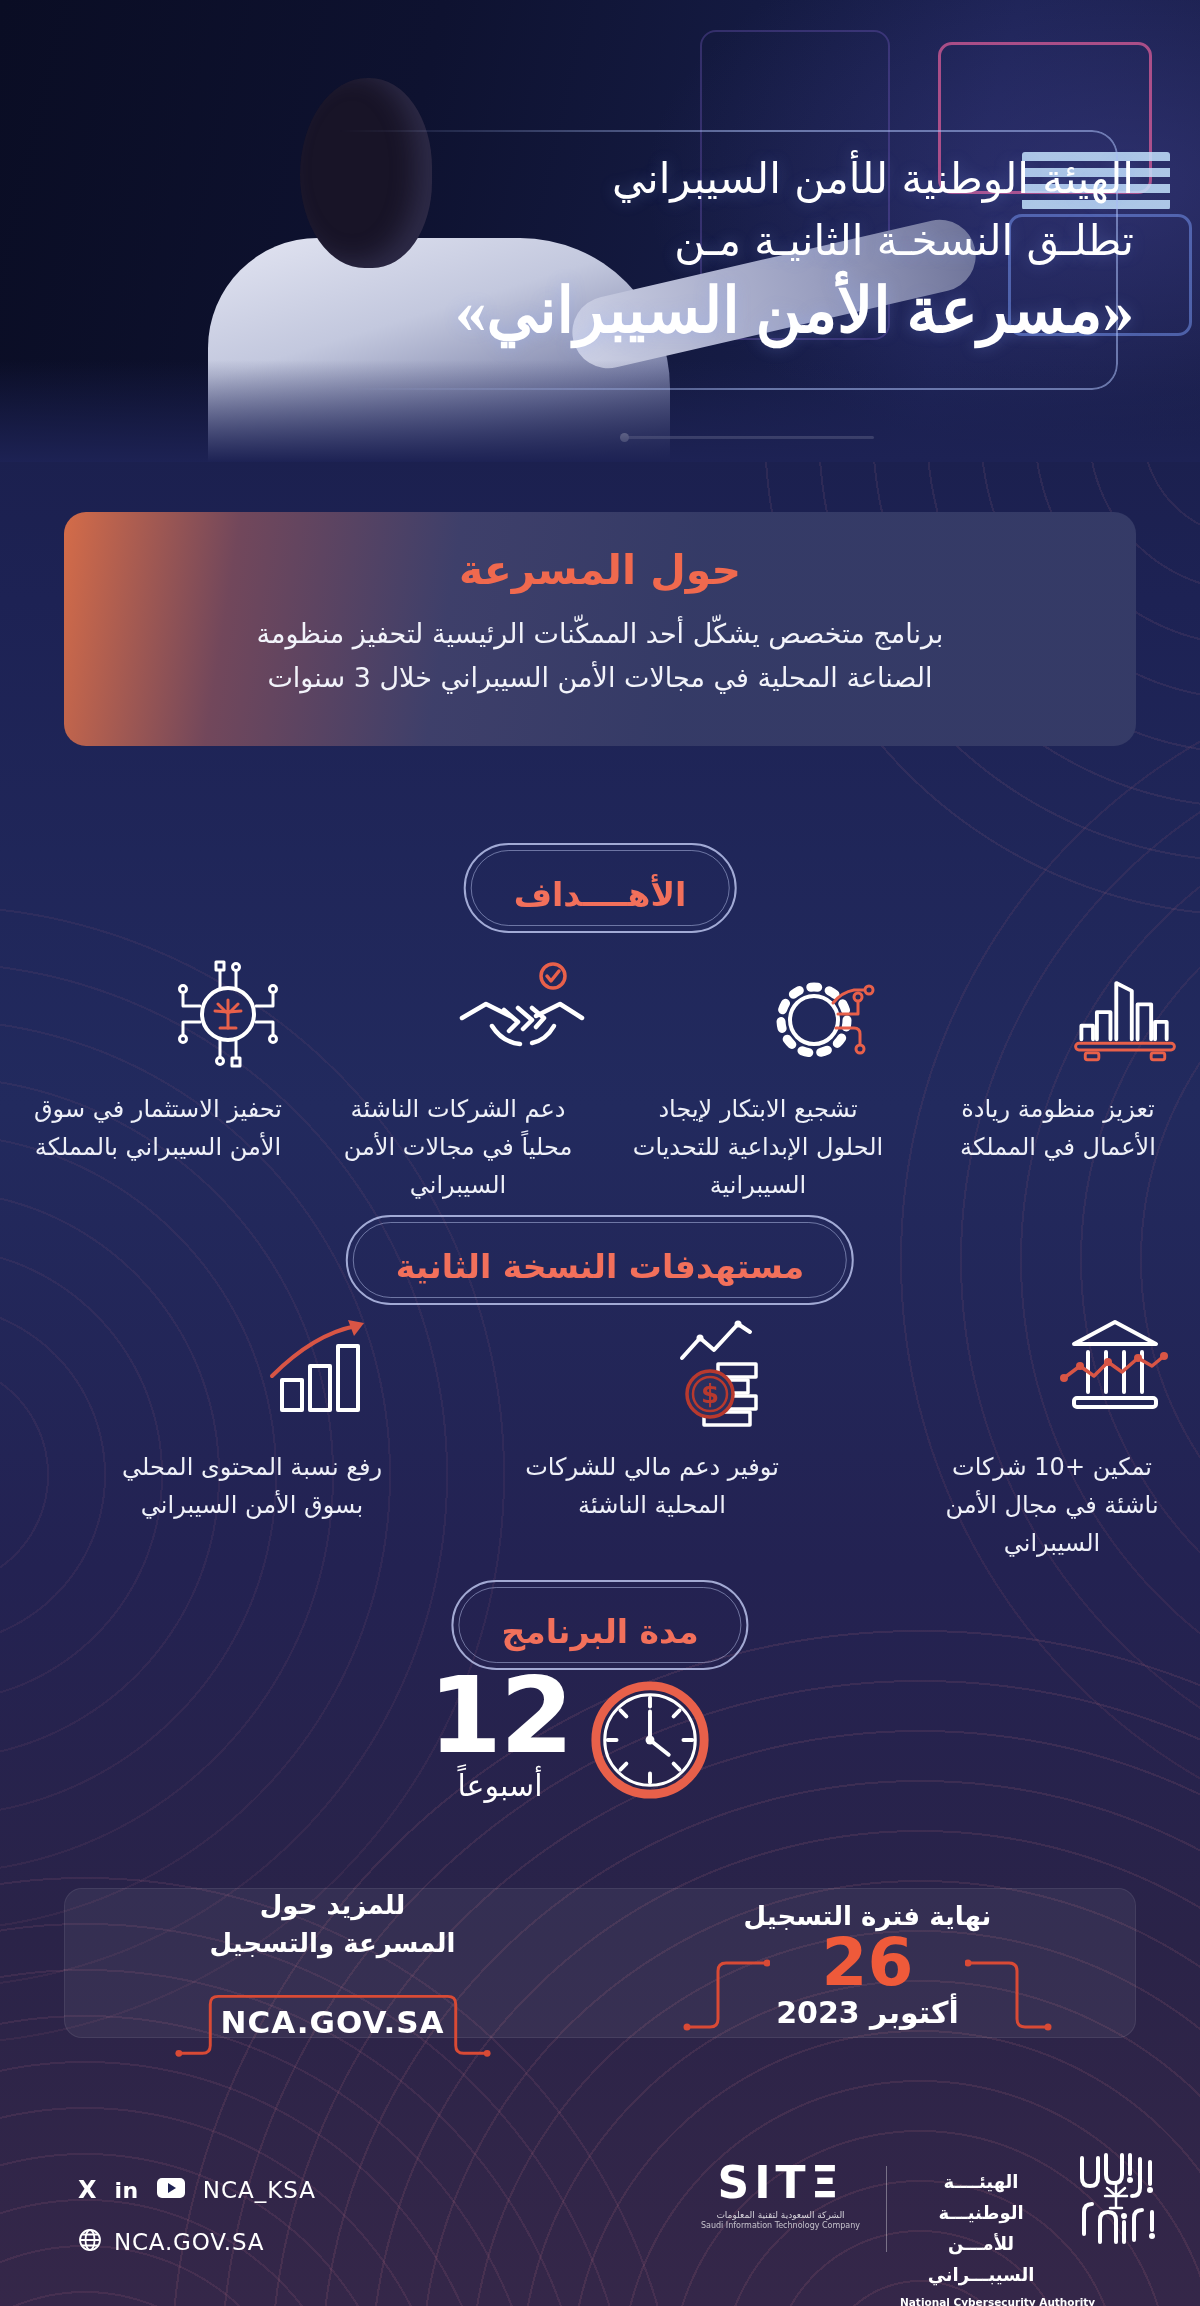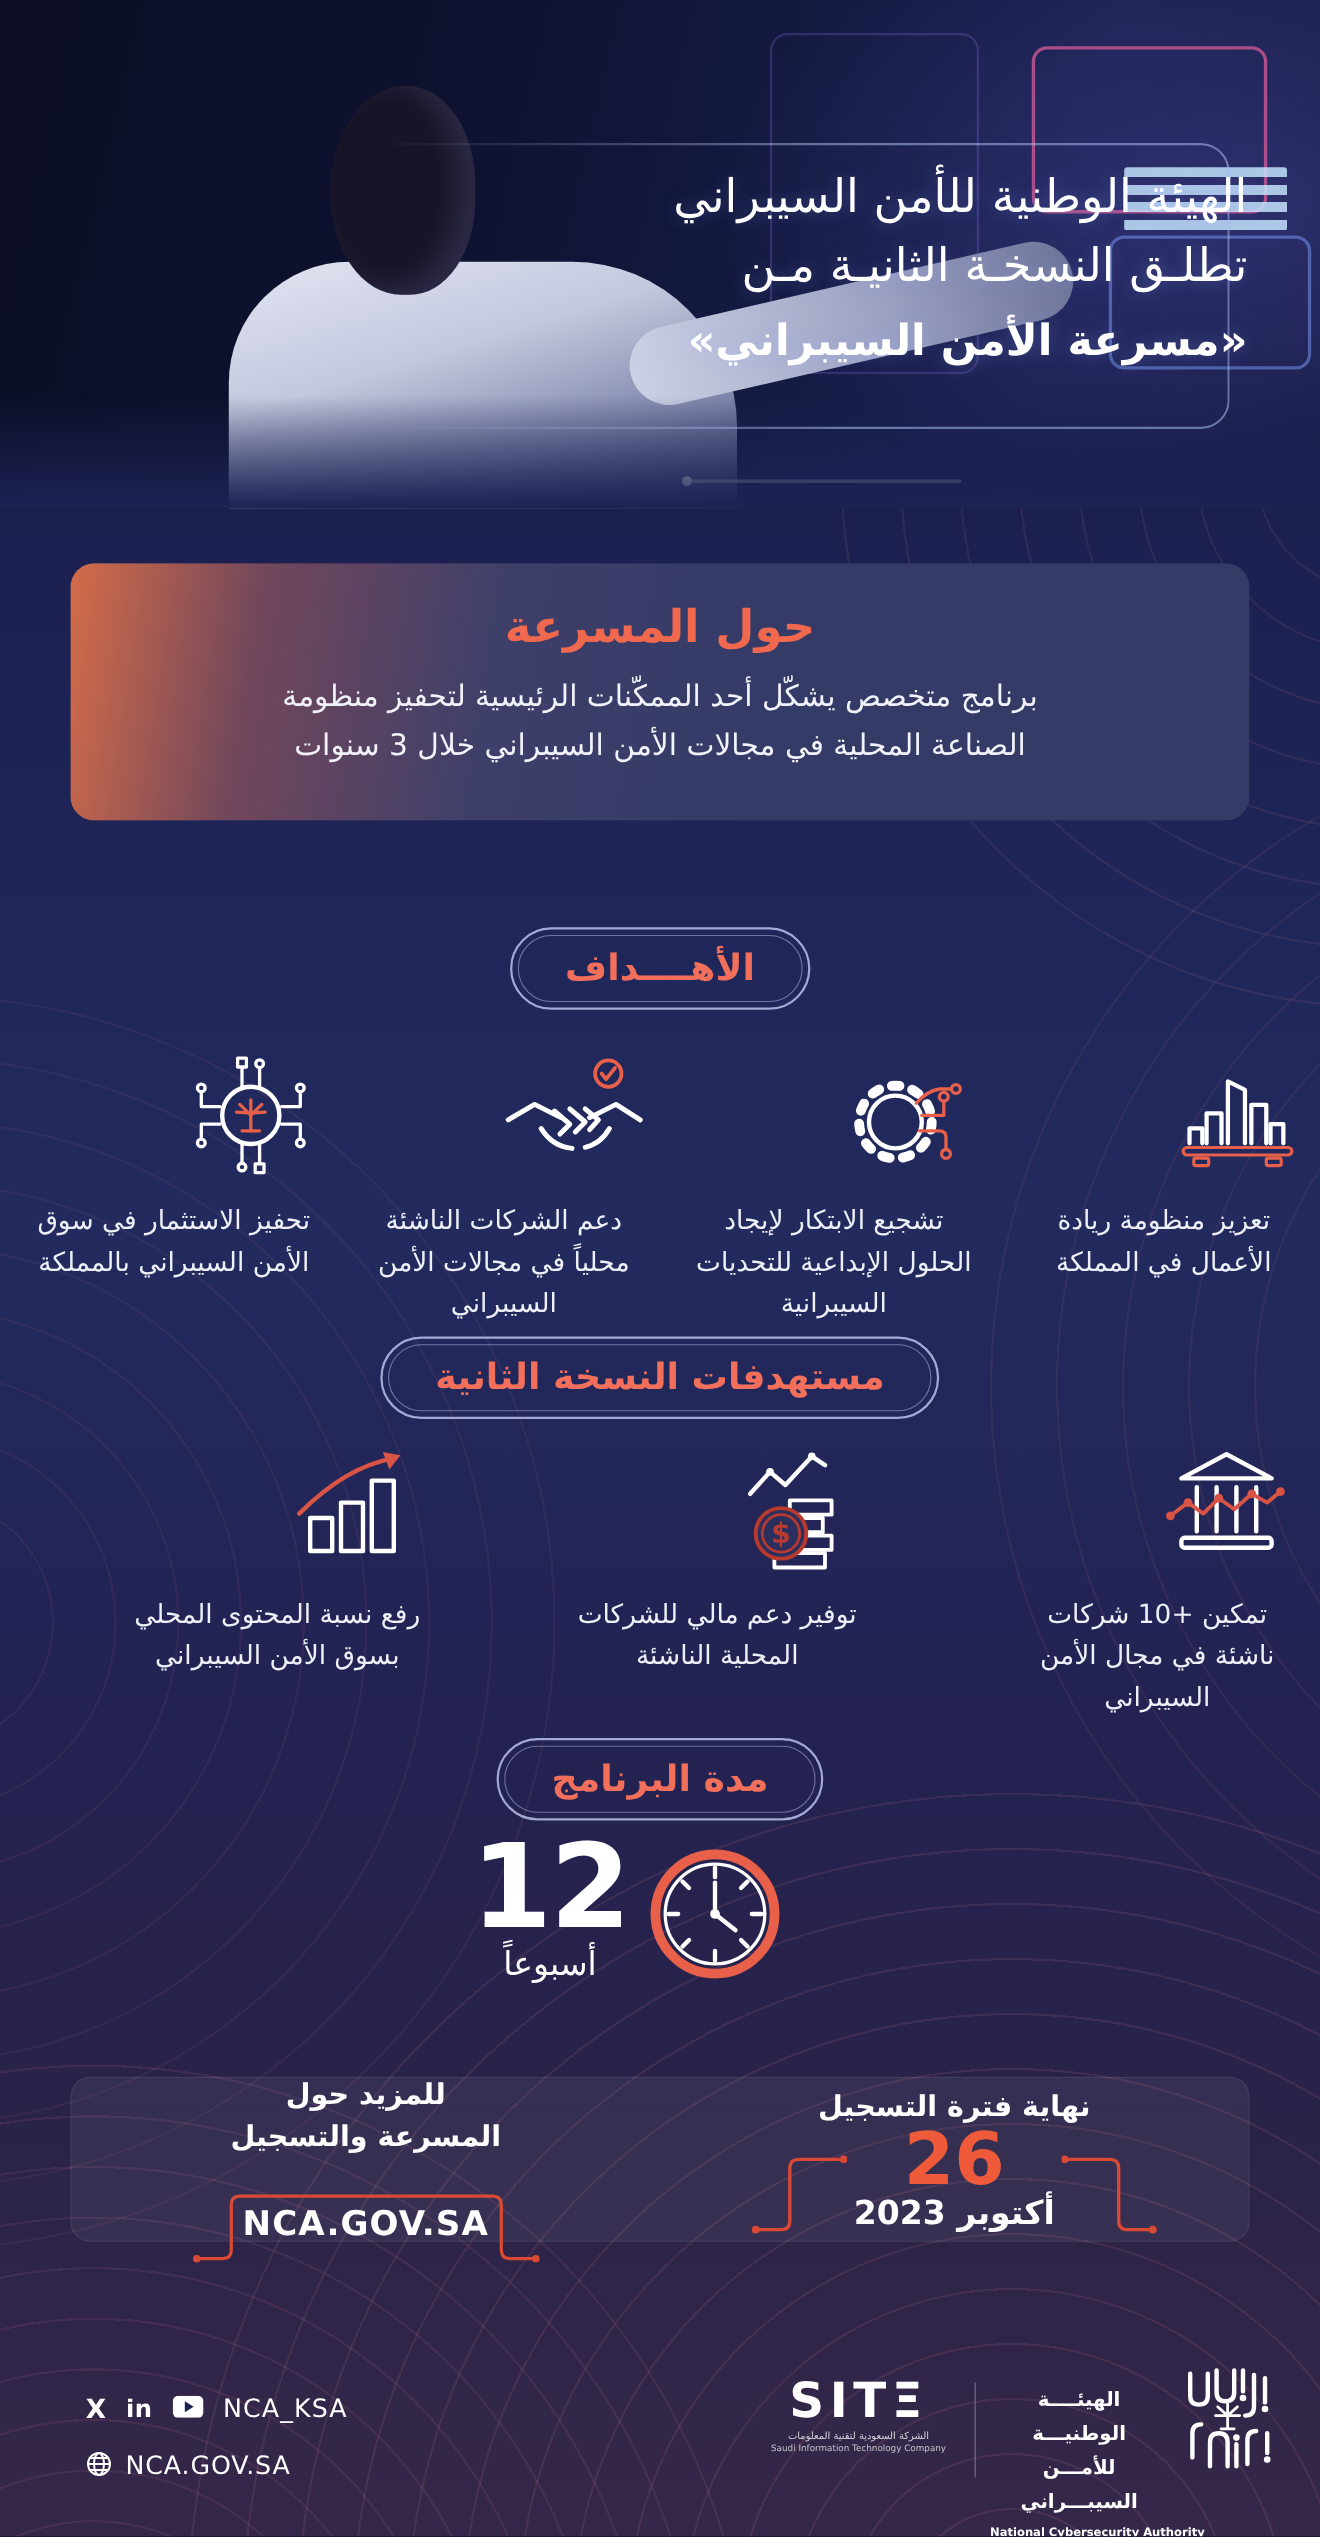--- a/index.html
+++ b/index.html
@@ -45,28 +45,28 @@
   .hero-fade { position:absolute; left:0; top:360px; width:100%; height:102px;
                background:linear-gradient(180deg, transparent, #1d2254); }
   
   .title-frame { position:absolute; left:-80px; top:130px; width:1198px; height:260px;
                  border:2px solid rgba(170,190,245,0.55); border-left:none; border-radius:0 26px 26px 0;
                  -webkit-mask-image:linear-gradient(to right, transparent 35%, #000 70%);
                  mask-image:linear-gradient(to right, transparent 35%, #000 70%); }
   .hero-title { position:absolute; right:66px; top:148px; direction:rtl; text-align:right;
                 text-shadow:0 0 16px rgba(140,170,255,0.30); }
   .hero-title .l1, .hero-title .l2 { font-size:42px; font-weight:500; line-height:62px; letter-spacing:0.5px; }
-  .hero-title .l3 { font-size:39px; font-weight:bold; line-height:70px; margin-top:4px; }
+  .hero-title .l3 { font-size:63px; font-weight:bold; line-height:70px; margin-top:4px;font-family:Liberation Serif, serif; }
   
   .about-box { position:absolute; left:64px; top:512px; width:1072px; height:234px; border-radius:22px; overflow:hidden;
                background:linear-gradient(99deg, rgba(226,112,70,0.92) 0%, rgba(165,82,82,0.55) 16%, rgba(85,75,115,0.30) 36%, rgba(58,62,105,0.12) 58%), #343a66; }
   .about-title { margin-top:34px; text-align:center; direction:rtl; color:#f0694e; font-weight:bold; font-size:41px; }
   .about-body  { margin:18px auto 0; width:780px; text-align:center; direction:rtl; font-size:27px; line-height:44px; color:#f2f3fa; }
   
-  .pill { position:absolute; left:50%; transform:translateX(-50%); padding:15px 48px 17px;
+  .pill { position:absolute; left:50%; transform:translateX(-50%); padding:30px 48px 17px;
           border:2px solid rgba(205,215,255,0.75); border-radius:48px; }
   .pill::before { content:''; position:absolute; inset:5px; border:1px solid rgba(205,215,255,0.45); border-radius:42px; }
   .pill span { color:#f2705b; font-weight:bold; font-size:33px; direction:rtl; display:block; white-space:nowrap; }
   .pill-objectives { top:843px; }
   .pill-targets    { top:1215px; }
   .pill-duration   { top:1580px; }
   
   .icon-row { position:absolute; left:0; width:1200px; display:flex; }
   .obj-row { top:942px; }
   .tgt-row { top:1300px; }

